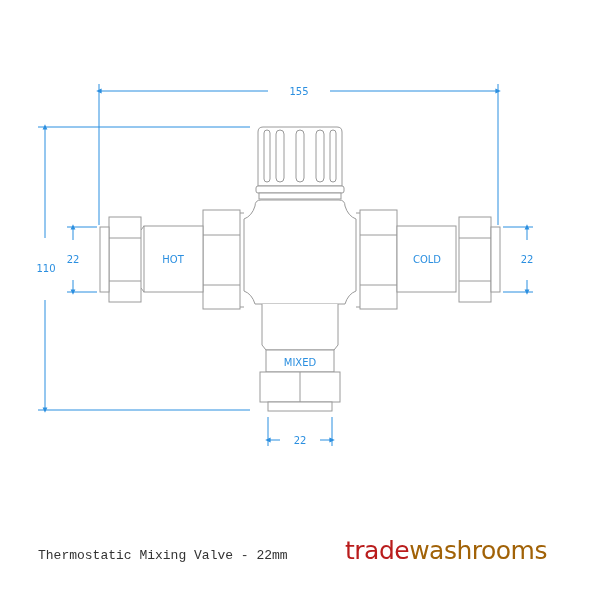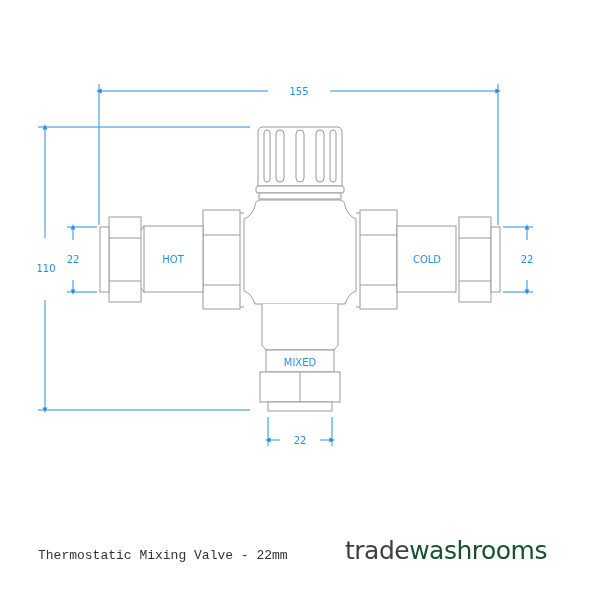--- a/index.html
+++ b/index.html
@@ -2,22 +2,22 @@
 <html><head>
 <meta charset="utf-8">
 <style>
   html, body { margin: 0; padding: 0; background: #ffffff; }
   body { width: 600px; height: 600px; position: relative; overflow: hidden; font-family: "DejaVu Sans", "Liberation Sans", sans-serif; }
   #drawing { position: absolute; left: 0; top: 0; width: 600px; height: 600px; }
   .dim-text { font-family: "DejaVu Sans", sans-serif; font-size: 10px; fill: #2b8fe0; }
   .label-text { font-family: "DejaVu Sans", sans-serif; font-size: 10px; fill: #2b8fe0; }
   .caption { position: absolute; left: 38px; top: 548px; font-size: 13px; color: #333333; font-family: Liberation Mono, monospace; }
   .logo { position: absolute; left: 345px; top: 536px; font-size: 25px; font-family: "DejaVu Sans", sans-serif; letter-spacing: -0.5px; }
-  .logo .a { color: #404040; }
-  .logo .b { color: #14532d; }
+  .logo .a { color: #b91c1c; }
+  .logo .b { color: #a16207; }
 </style>
 </head>
 <body>
 
 <svg id="drawing" viewBox="0 0 600 600" xmlns="http://www.w3.org/2000/svg">
   <defs>
     <marker id="arrS" viewBox="0 0 10 10" refX="1" refY="5" markerWidth="6" markerHeight="6" orient="auto-start-reverse">
       <path d="M0,1 L9,5 L0,9 z" fill="#2b8fe0"></path>
     </marker>
   </defs>

